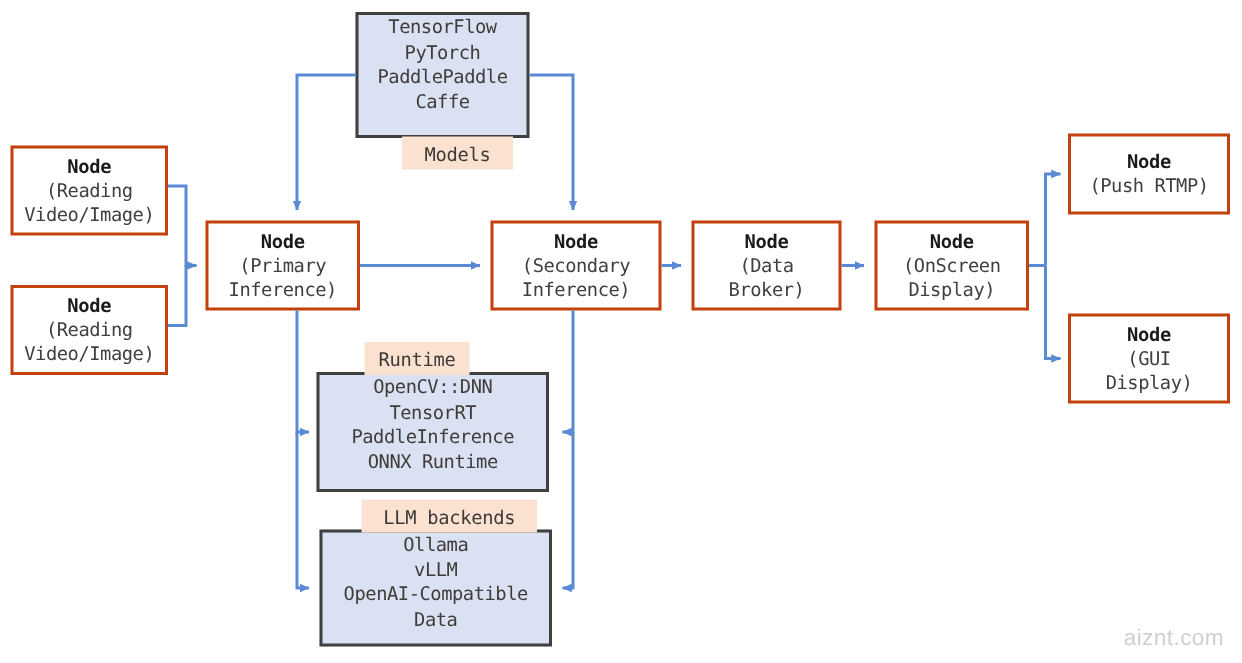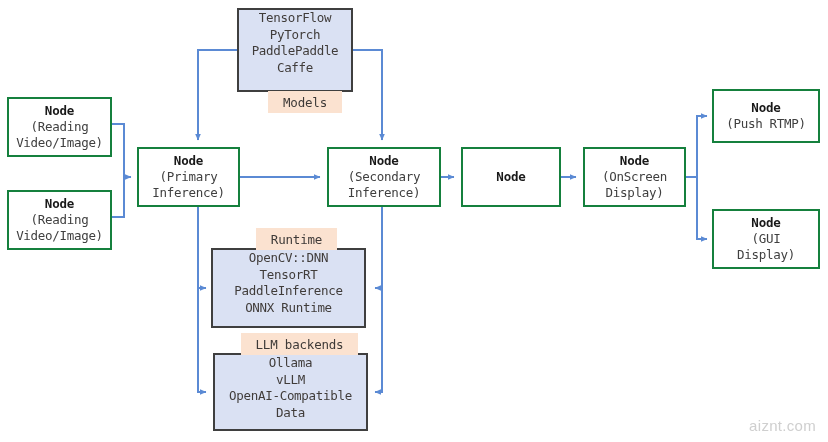--- a/index.html
+++ b/index.html
@@ -11,21 +11,21 @@
     position: relative;
     width: 828px;
     height: 442px;
     background: #ffffff;
     overflow: hidden;
     font-family: "DejaVu Sans Mono", "Liberation Mono", monospace;
   }
   .node {
     position: absolute;
     box-sizing: border-box;
-    border: 2px solid #15803d;
+    border: 2px solid #c2410c;
     background: #ffffff;
     display: flex;
     flex-direction: column;
     align-items: center;
     justify-content: center;
     text-align: center;
     line-height: 1.28;
     font-size: 12.5px;
   }
   .node .ttl {
@@ -146,20 +146,22 @@
     </div>
 
     <div class="node" style="left:327px; top:147px; width:114px; height:60px;">
       <div class="ttl">Node</div>
       <div class="sub" style="white-space:pre-line;">(Secondary
 Inference)</div>
     </div>
 
     <div class="node" style="left:461px; top:147px; width:100px; height:60px;">
       <div class="ttl">Node</div>
+      <div class="sub" style="white-space:pre-line;">(Data
+Broker)</div>
     </div>
 
     <div class="node" style="left:583px; top:147px; width:103px; height:60px;">
       <div class="ttl">Node</div>
       <div class="sub" style="white-space:pre-line;">(OnScreen
 Display)</div>
     </div>
 
     <div class="node" style="left:712px; top:89px; width:108px; height:54px;">
       <div class="ttl">Node</div>
@@ -173,21 +175,21 @@
     </div>
 
     <div class="stack" style="left:237px; top:8px; width:116px; height:84px;">
       <div>TensorFlow</div>
       <div>PyTorch</div>
       <div>PaddlePaddle</div>
       <div>Caffe</div>
     </div>
     <div class="tag" style="left:258px; top:91px; width:74px; height:22px;">Models</div>
 
-    <div class="tag" style="left:246px; top:228px; width:81px; height:22px;">Runtime</div>
+    <div class="tag" style="left:233px; top:228px; width:70px; height:22px;">Runtime</div>
     <div class="stack" style="left:211px; top:248px; width:155px; height:80px;">
       <div>OpenCV::DNN</div>
       <div>TensorRT</div>
       <div>PaddleInference</div>
       <div>ONNX Runtime</div>
     </div>
 
     <div class="tag" style="left:231px; top:333px; width:117px; height:22px;">LLM backends</div>
     <div class="stack" style="left:213px; top:353px; width:155px; height:78px;">
       <div>Ollama</div>

